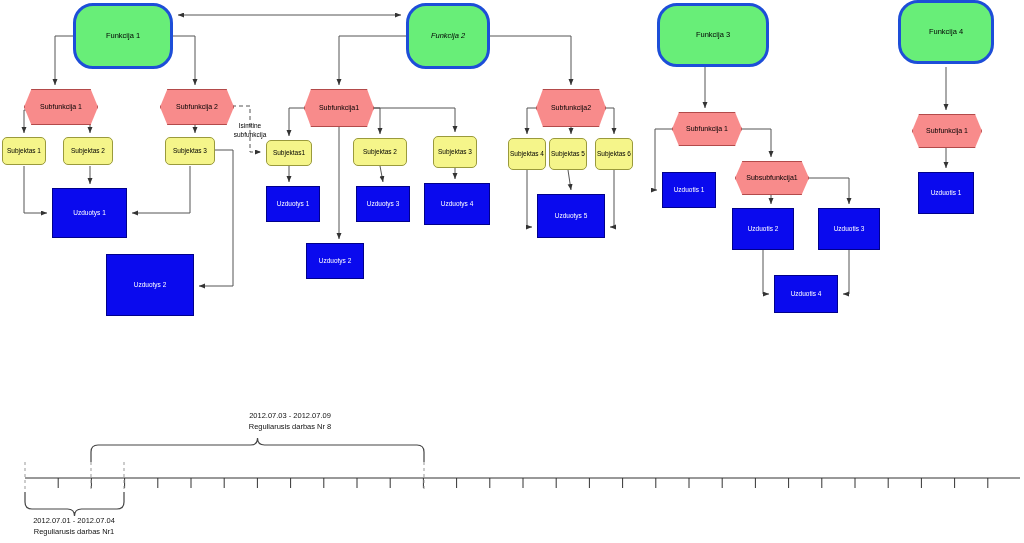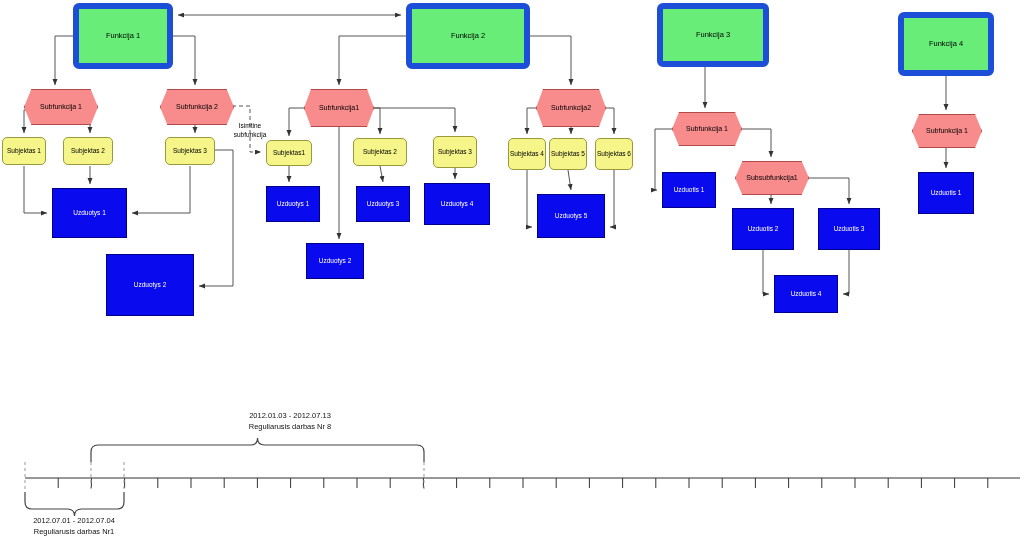--- a/index.html
+++ b/index.html
@@ -2,21 +2,21 @@
 <html><head>
 <meta charset="utf-8">
 <style>
   html,body{margin:0;padding:0;background:#ffffff;}
   body{width:1024px;height:543px;position:relative;overflow:hidden;
        font-family:"Liberation Sans","DejaVu Sans",sans-serif;color:#000;}
   #canvas{position:absolute;left:0;top:0;width:1024px;height:543px;}
   svg.edges{position:absolute;left:0;top:0;width:1024px;height:543px;pointer-events:none;}
   .node{position:absolute;box-sizing:border-box;display:flex;align-items:center;
         justify-content:center;text-align:center;line-height:1.15;}
-  .func{background:#68ee78;border:6px solid #1d4ed8;border-radius:6px;font-size:7.5px;}
+  .func{background:#68ee78;border:3px solid #1d4ed8;border-radius:20px;font-size:7.5px;}
   .subf{background:#f88b8b;border:1px solid #b34a4a;font-size:7px;
         clip-path:polygon(10% 0,90% 0,100% 50%,90% 100%,10% 100%,0 50%);}
   .subj{background:#f5f58a;border:1px solid #9a9a3c;border-radius:5px;font-size:6.5px;}
   .task{background:#0a0aee;border:1px solid #00008b;color:#ffffff;font-size:6.5px;}
   .lbl{position:absolute;font-size:6.5px;text-align:center;line-height:1.35;color:#000;}
   .tl-lbl{position:absolute;font-size:7.5px;text-align:center;line-height:1.5;color:#111;}
 </style>
 </head>
 <body>
 
@@ -84,27 +84,27 @@
       <path d="M763,250 L763,294 L769,294" marker-end="url(#ah)"></path>
       <path d="M849,250 L849,294 L843,294" marker-end="url(#ah)"></path>
 
       <path d="M946,67 L946,110" marker-end="url(#ah)"></path>
       <path d="M946,148 L946,168" marker-end="url(#ah)"></path>
     </g>
   </svg>
 <div class="node func" style="left: 73px; top: 3px; width: 100px; height: 66px;">
       <span>Funkcija 1</span>
     </div>
-    <div class="node func" style="left: 406px; top: 3px; width: 124px; height: 66px;">
+    <div class="node func" style="left: 406px; top: 3px; width: 84px; height: 66px; font-style: italic;">
       <span>Funkcija 2</span>
     </div>
     <div class="node func" style="left: 657px; top: 3px; width: 112px; height: 64px;">
       <span>Funkcija 3</span>
     </div>
-    <div class="node func" style="left: 898px; top: 12px; width: 96px; height: 64px;">
+    <div class="node func" style="left: 898px; top: 0; width: 96px; height: 64px;">
       <span>Funkcija 4</span>
     </div>
     <div class="node subf" style="left: 24px; top: 89px; width: 74px; height: 36px;">
       <span>Subfunkcija 1</span>
     </div>
     <div class="node subf" style="left: 160px; top: 89px; width: 74px; height: 36px;">
       <span>Subfunkcija 2</span>
     </div>
     <div class="node subf" style="left: 304px; top: 89px; width: 70px; height: 38px;">
       <span>Subfunkcija1</span>
@@ -229,20 +229,20 @@
       <line x1="124" y1="462" x2="124" y2="492"></line>
       <line x1="424" y1="462" x2="424" y2="492"></line>
     </g>
   <g id="tl-braces" stroke="#444" stroke-width="1.2" fill="none">
       <path d="M25,492 L25,502 Q25,509 32,509 L67.5,509 Q74.5,509 74.5,516 Q74.5,509 81.5,509 L117,509 Q124,509 124,502 L124,492"></path>
       <path d="M91,462 L91,452 Q91,445 98,445 L250.5,445 Q257.5,445 257.5,438 Q257.5,445 264.5,445 L417,445 Q424,445 424,452 L424,462"></path>
     </g>
 </svg>
 
 <div class="tl-lbl" style="left:180px;top:410px;width:220px;">
-  <div>2012.01.03 - 2012.07.13</div>
+  <div>2012.07.03 - 2012.07.09</div>
   <div>Reguliarusis darbas Nr 8</div>
 </div>
 
 <div class="tl-lbl" style="left:-36px;top:515px;width:220px;">
   <div>2012.07.01 - 2012.07.04</div>
   <div>Reguliarusis darbas Nr1</div>
 </div>
 
 </body></html>

